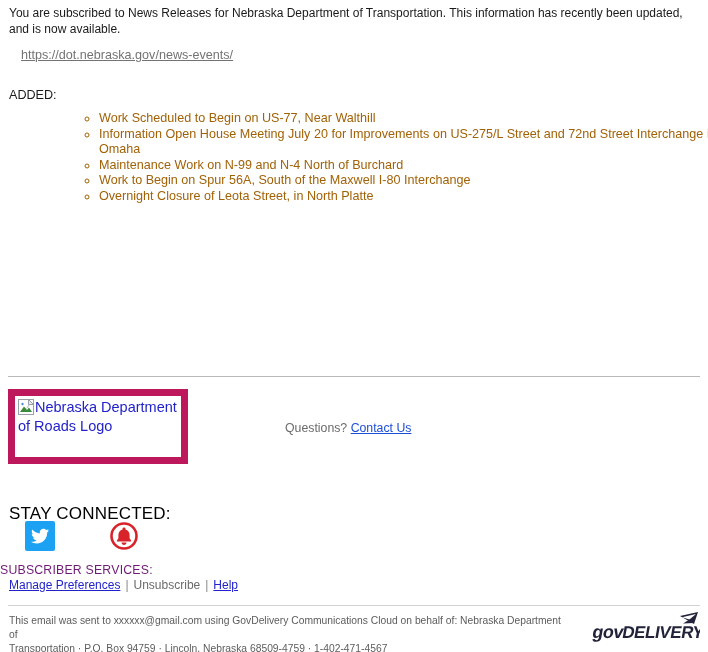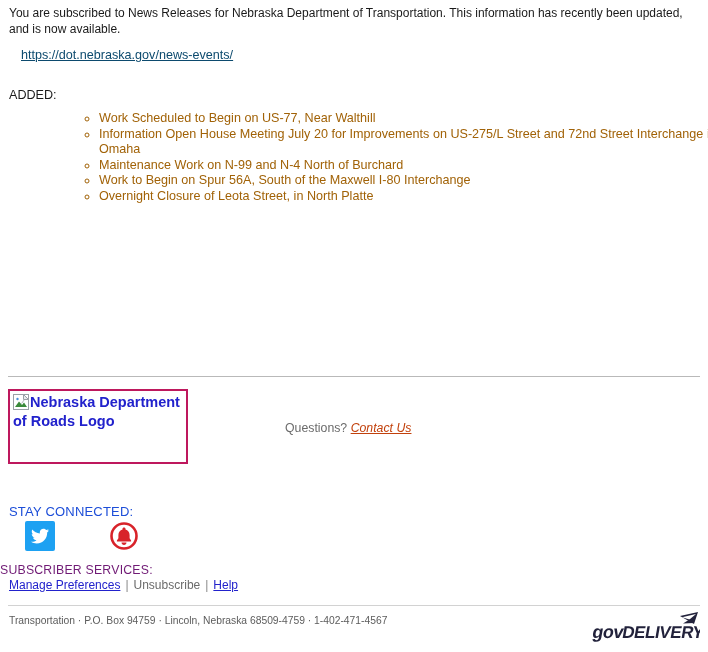--- a/index.html
+++ b/index.html
@@ -29,21 +29,21 @@
   .intro p { margin: 0; }
 
   .link-row {
     position: absolute;
     left: 9px;
     top: 47px;
     font-size: 12.6px;
     line-height: 16px;
   }
   a.blue-link {
-    color: #0c4a6e;
+    color: #737373;
     text-decoration: underline;
     padding-left: 12px;
   }
 
   .added-label {
     position: absolute;
     left: 9px;
     top: 87px;
     font-size: 12.6px;
     line-height: 16px;
@@ -78,60 +78,58 @@
     background: #b9b9b9;
   }
 
   
   .logo-placeholder {
     position: absolute;
     left: 8px;
     top: 389px;
     width: 180px;
     height: 75px;
-    border: 2px solid #be185d;
+    border: 7px solid #be185d;
     box-sizing: border-box;
     padding: 2px 2px 2px 3px;
     font-size: 14.5px;
     line-height: 19px;
     color: #2222cc;
     overflow: hidden;
-    font-weight: bold;
   }
   .broken-img-icon {
     display: inline-block;
     vertical-align: -3px;
     width: 16px;
     height: 16px;
     margin-right: 1px;
   }
 
   
   .questions {
     position: absolute;
     left: 285px;
     top: 420px;
     font-size: 12.3px;
     line-height: 16px;
     color: #6b6b6b;
   }
   .questions a {
-    color: #c2410c;
+    color: #1d4ed8;
     text-decoration: underline;
-    font-style: italic;
   }
 
   
   .stay-connected-label {
     position: absolute;
     left: 9px;
     top: 504px;
-    font-size: 13px;
+    font-size: 17px;
     letter-spacing: 0.2px;
-    color: #1d4ed8;
+    color: #000000;
   }
   .social-row {
     position: absolute;
     left: 25px;
     top: 521px;
     height: 30px;
   }
   .social-icon {
     display: inline-block;
     width: 30px;
@@ -247,20 +245,21 @@
   </a>
 </div>
 
 <div class="subscriber-label">SUBSCRIBER SERVICES:</div>
 
 <div class="subscriber-links"><a href="#">Manage Preferences</a><span class="sep">|</span><span>Unsubscribe</span><span class="sep">|</span><a href="#">Help</a></div>
 
 <div class="footer-rule"></div>
 
 <div class="footer-text">
+  <div>This email was sent to xxxxxx@gmail.com using GovDelivery Communications Cloud on behalf of: Nebraska Department of</div>
   <div>Transportation · P.O. Box 94759 · Lincoln, Nebraska 68509-4759 · 1-402-471-4567</div>
 </div>
 
 <div class="govdelivery-logo">
   <svg width="112" height="34" viewBox="0 0 112 34" xmlns="http://www.w3.org/2000/svg">
     <g transform="skewX(-10)">
       <text x="8" y="26" font-family="'Liberation Sans', sans-serif" font-size="18" font-weight="bold" fill="#22223b" letter-spacing="-0.4">gov</text>
       <text x="38" y="26" font-family="'Liberation Sans', sans-serif" font-size="17" font-weight="bold" fill="#22223b" letter-spacing="-0.4">DELIVERY</text>
     </g>
     <g transform="translate(92,0)">

